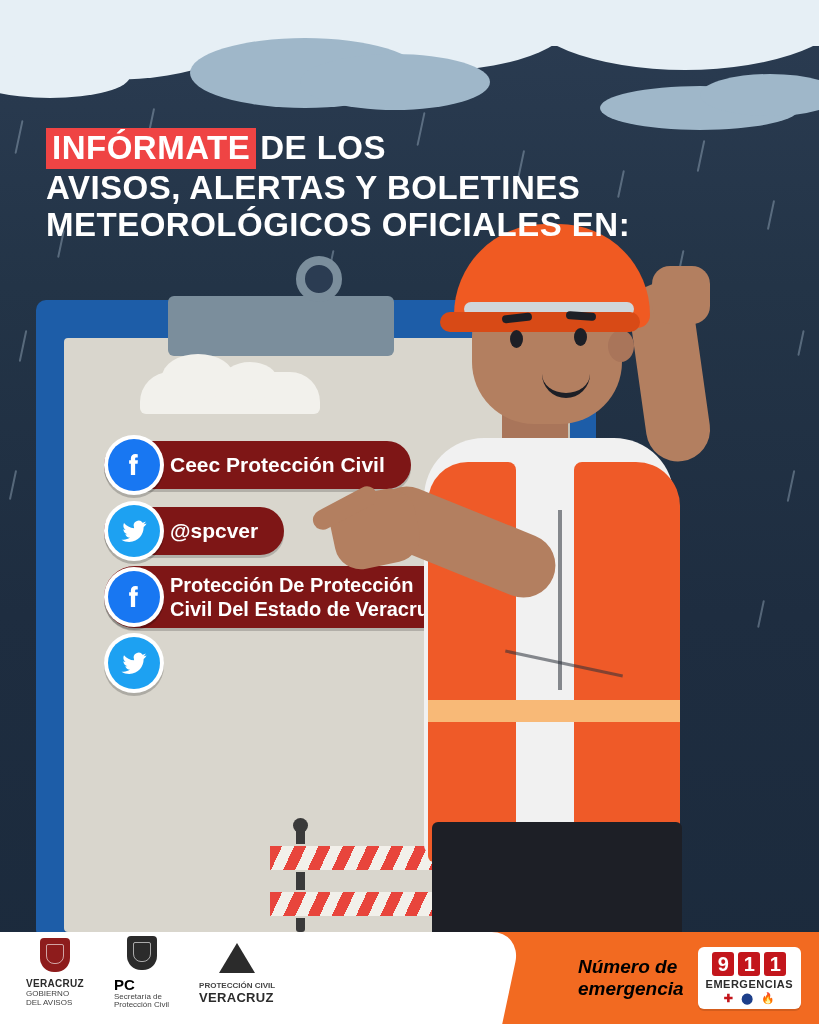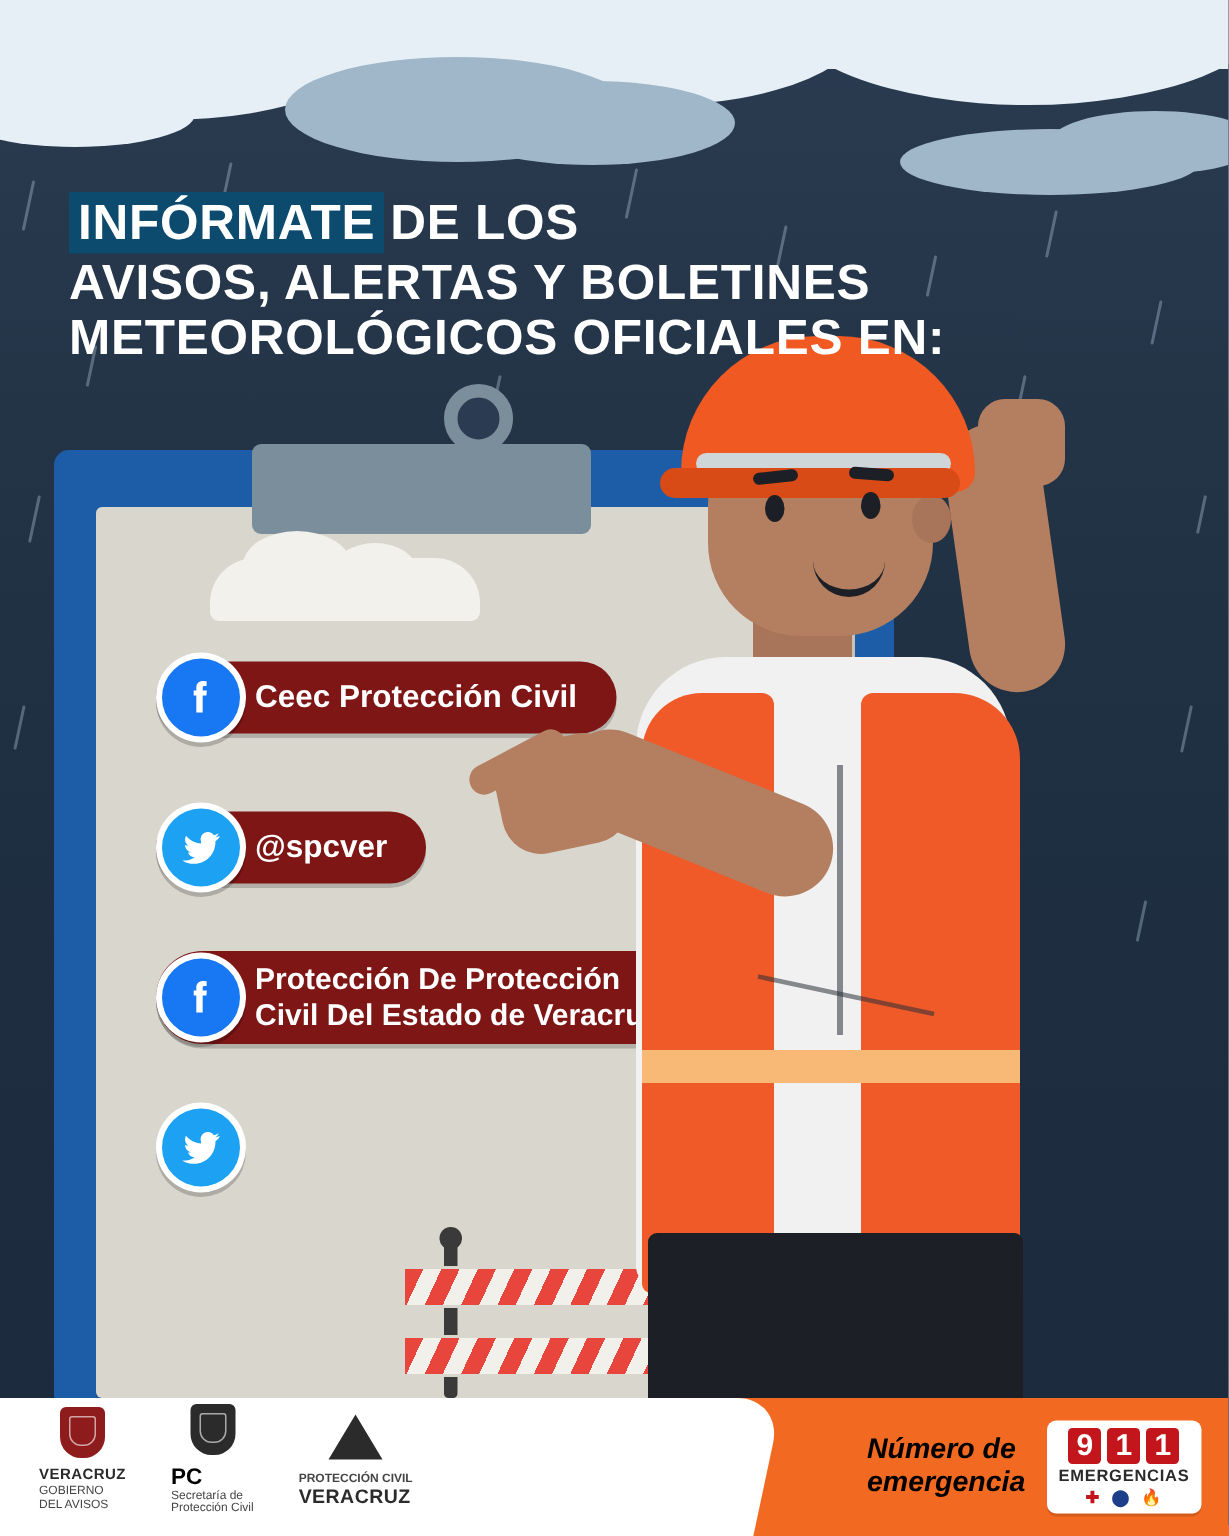--- a/index.html
+++ b/index.html
@@ -50,21 +50,21 @@
   .headline .line {
     color: #ffffff;
     font-size: 33px;
     font-weight: bold;
     letter-spacing: 0.5px;
     line-height: 37px;
     text-transform: uppercase;
     white-space: nowrap;
   }
   .hl-highlight {
-    background: #0c4a6e;
+    background: #ef4444;
     color: #ffffff;
     padding: 1px 6px 3px 6px;
     display: inline-block;
     margin-right: 4px;
   }
 
   
   .clipboard {
     position: absolute;
     left: 36px; top: 300px;
@@ -125,21 +125,20 @@
     width: 56px; height: 38px; background:#f2f1ec; border-radius:50%;
   }
 
   
   .socials {
     position: absolute;
     left: 104px; top: 432px;
     z-index: 20;
     display: flex;
     flex-direction: column;
-    gap: 34px;
   }
   .social-row {
     position: relative;
     display: flex;
     align-items: center;
     height: 66px;
   }
   .social-pill {
     background: #7e1616;
     color: #ffffff;

